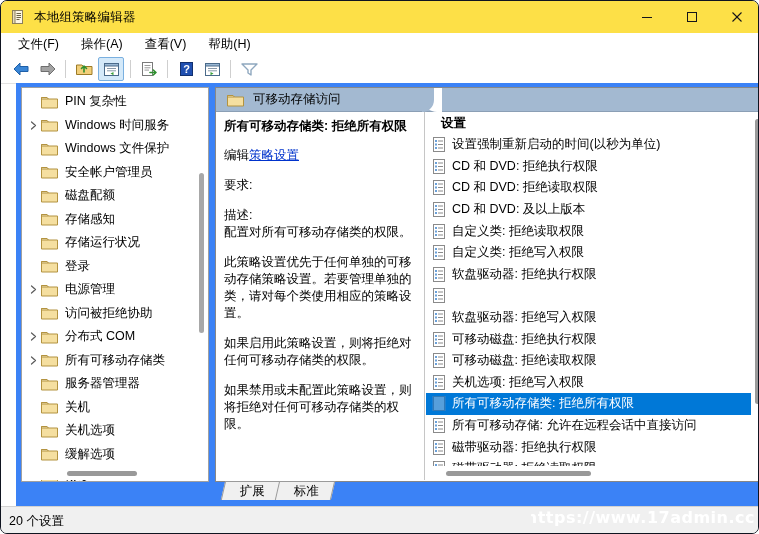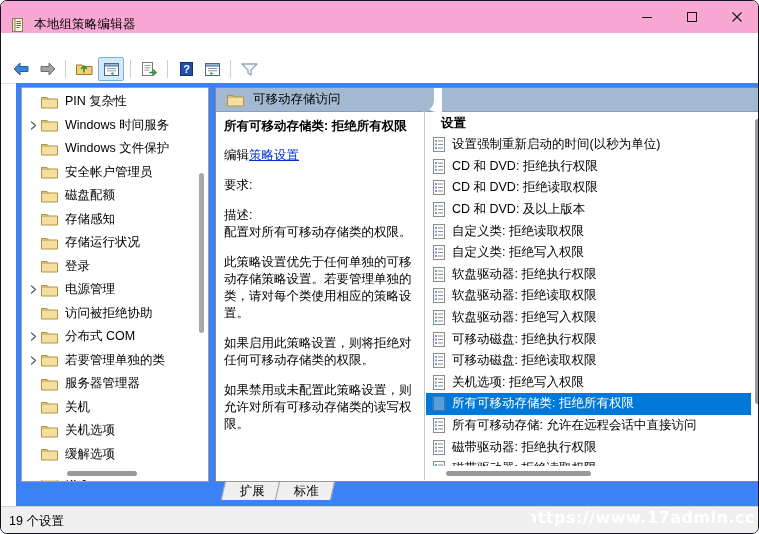--- a/index.html
+++ b/index.html
@@ -19,23 +19,23 @@
     box-sizing: border-box;
     border: 1px solid #0f1420;
     border-radius: 7px;
   }
 
   
   .titlebar {
     position: absolute;
     left: 0; top: 0;
     width: 759px; height: 32px;
-    background: #f9a8d4;
+    background: #fde047;
     display: flex;
-    align-items: flex-end;
+    align-items: center;
   }
   .titlebar .tb-icon {
     margin-left: 9px;
     width: 16px; height: 16px;
     display: inline-flex;
     align-items: center;
     justify-content: center;
   }
   .titlebar .tb-title {
     margin-left: 8px;
@@ -421,20 +421,26 @@
       </div>
       <div class="wc">
         <svg width="12" height="12" viewBox="0 0 12 12">
             <line x1="1.5" y1="1.5" x2="10.5" y2="10.5" stroke="#15151a" stroke-width="1.1"></line>
             <line x1="10.5" y1="1.5" x2="1.5" y2="10.5" stroke="#15151a" stroke-width="1.1"></line>
           </svg>
       </div>
     </div>
   </div>
 
+  <div class="menubar">
+    <div class="menuitem">文件(F)</div>
+    <div class="menuitem">操作(A)</div>
+    <div class="menuitem">查看(V)</div>
+    <div class="menuitem">帮助(H)</div>
+  </div>
 
   <div class="toolbar">
     <div class="tb-btn first">
       <svg width="19" height="16" viewBox="0 0 19 16">
         <path d="M8,2 L2,8 L8,14 L8,10.5 L16,10.5 L16,5.5 L8,5.5 Z" fill="#3a86d6" stroke="#1d5fa8" stroke-width="1" stroke-linejoin="round"></path>
       </svg>
     </div>
     <div class="tb-btn">
       <svg width="19" height="16" viewBox="0 0 19 16">
         <path d="M11,2 L17,8 L11,14 L11,10.5 L3,10.5 L3,5.5 L11,5.5 Z" fill="#a3a3a3" stroke="#6e6e6e" stroke-width="1" stroke-linejoin="round"></path>
@@ -629,21 +635,21 @@
           <div class="tree-row">
             <span class="twisty">
               <svg width="9" height="9" viewBox="0 0 9 9">
                 <path d="M2.5,1 L6.5,4.5 L2.5,8" fill="none" stroke="#5a5a5a" stroke-width="1.2" stroke-linecap="round" stroke-linejoin="round"></path>
               </svg>
             </span>
             <span class="folder"><svg width="17" height="14" viewBox="0 0 17 14">
                 <path d="M0.5,2.5 L6,2.5 L7.3,4 L16.5,4 L16.5,13 L0.5,13 Z" fill="#f5dfa0" stroke="#b39340" stroke-width="1" stroke-linejoin="round"></path>
                 <path d="M0.5,2.5 L6,2.5 L7.3,4 L0.5,4 Z" fill="#f8ecc6" stroke="#b39340" stroke-width="1" stroke-linejoin="round"></path>
               </svg></span>
-            <span class="tlabel">若要管理单独的类</span>
+            <span class="tlabel">所有可移动存储类</span>
           </div>
           <div class="tree-row">
             <span class="twisty empty">
               <svg width="9" height="9" viewBox="0 0 9 9">
                 <path d="M2.5,1 L6.5,4.5 L2.5,8" fill="none" stroke="#5a5a5a" stroke-width="1.2" stroke-linecap="round" stroke-linejoin="round"></path>
               </svg>
             </span>
             <span class="folder"><svg width="17" height="14" viewBox="0 0 17 14">
                 <path d="M0.5,2.5 L6,2.5 L7.3,4 L16.5,4 L16.5,13 L0.5,13 Z" fill="#f5dfa0" stroke="#b39340" stroke-width="1" stroke-linejoin="round"></path>
                 <path d="M0.5,2.5 L6,2.5 L7.3,4 L0.5,4 Z" fill="#f8ecc6" stroke="#b39340" stroke-width="1" stroke-linejoin="round"></path>
@@ -733,21 +739,21 @@
           <div class="desc-section-label">要求:</div>
           <div class="desc-gap"></div>
 
           <div class="desc-section-label">描述:</div>
           <div class="desc-body">配置对所有可移动存储类的权限。</div>
           <div class="desc-gap"></div>
           <div class="desc-body">此策略设置优先于任何单独的可移动存储策略设置。若要管理单独的类，请对每个类使用相应的策略设置。</div>
           <div class="desc-gap"></div>
           <div class="desc-body">如果启用此策略设置，则将拒绝对任何可移动存储类的权限。</div>
           <div class="desc-gap"></div>
-          <div class="desc-body">如果禁用或未配置此策略设置，则允许对所有可移动存储类的读写权限。</div>
+          <div class="desc-body">如果禁用或未配置此策略设置，则将拒绝对任何可移动存储类的权限。</div>
         </div>
       </div>
       <div class="desc-divider"></div>
 
       <div class="list-col">
         <div class="list-head">设置</div>
         <div id="settings-rows">
             <div class="list-row">
               <span class="licon"><svg width="14" height="15" viewBox="0 0 14 15">
                   <rect x="1.5" y="0.5" width="11" height="14" fill="#ffffff" stroke="#8a8a8a" stroke-width="1"></rect>
@@ -835,21 +841,20 @@
             <div class="list-row">
               <span class="licon"><svg width="14" height="15" viewBox="0 0 14 15">
                   <rect x="1.5" y="0.5" width="11" height="14" fill="#ffffff" stroke="#8a8a8a" stroke-width="1"></rect>
                   <rect x="3" y="3" width="2" height="2" fill="#6aa0d8"></rect>
                   <rect x="3" y="6.5" width="2" height="2" fill="#6aa0d8"></rect>
                   <rect x="3" y="10" width="2" height="2" fill="#6aa0d8"></rect>
                   <line x1="6" y1="4" x2="11" y2="4" stroke="#8a8a8a" stroke-width="1"></line>
                   <line x1="6" y1="7.5" x2="11" y2="7.5" stroke="#8a8a8a" stroke-width="1"></line>
                   <line x1="6" y1="11" x2="11" y2="11" stroke="#8a8a8a" stroke-width="1"></line>
                 </svg></span>
-              <span class="llabel">软盘驱动器: 拒绝读取权限</span>
             </div>
             <div class="list-row">
               <span class="licon"><svg width="14" height="15" viewBox="0 0 14 15">
                   <rect x="1.5" y="0.5" width="11" height="14" fill="#ffffff" stroke="#8a8a8a" stroke-width="1"></rect>
                   <rect x="3" y="3" width="2" height="2" fill="#6aa0d8"></rect>
                   <rect x="3" y="6.5" width="2" height="2" fill="#6aa0d8"></rect>
                   <rect x="3" y="10" width="2" height="2" fill="#6aa0d8"></rect>
                   <line x1="6" y1="4" x2="11" y2="4" stroke="#8a8a8a" stroke-width="1"></line>
                   <line x1="6" y1="7.5" x2="11" y2="7.5" stroke="#8a8a8a" stroke-width="1"></line>
                   <line x1="6" y1="11" x2="11" y2="11" stroke="#8a8a8a" stroke-width="1"></line>
@@ -951,17 +956,17 @@
         <span>扩展</span>
       </div>
       <div class="tab" style="left:62px;width:56px;">
         <span>标准</span>
       </div>
     </div>
 
   </div>
 
   <div class="statusbar">
-    <span class="stext">19 个设置</span>
+    <span class="stext">20 个设置</span>
   </div>
   <div class="watermark">https://www.17admin.cc</div>
 
 </div>
 
 </body></html>

